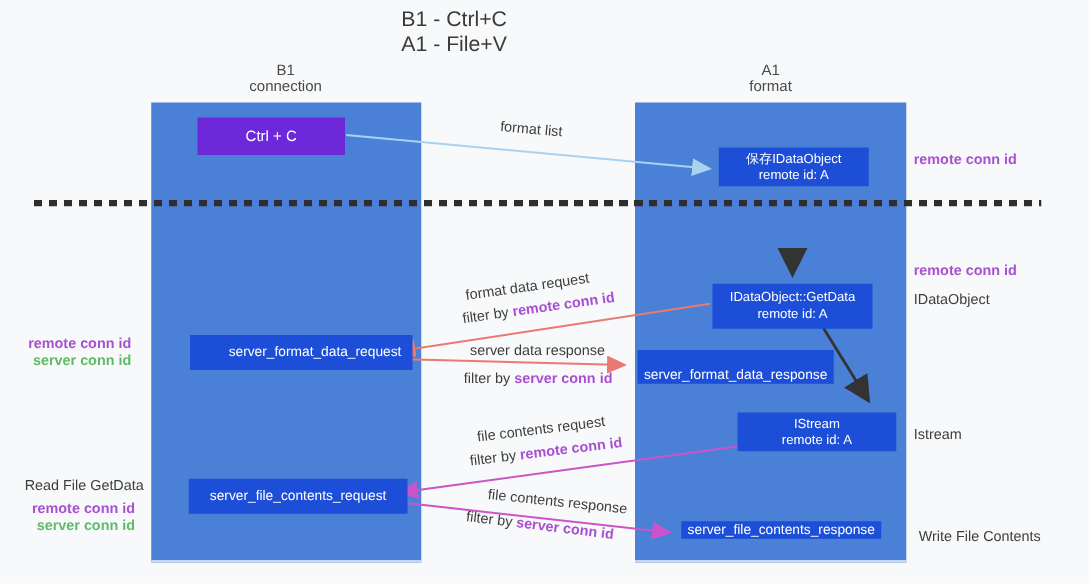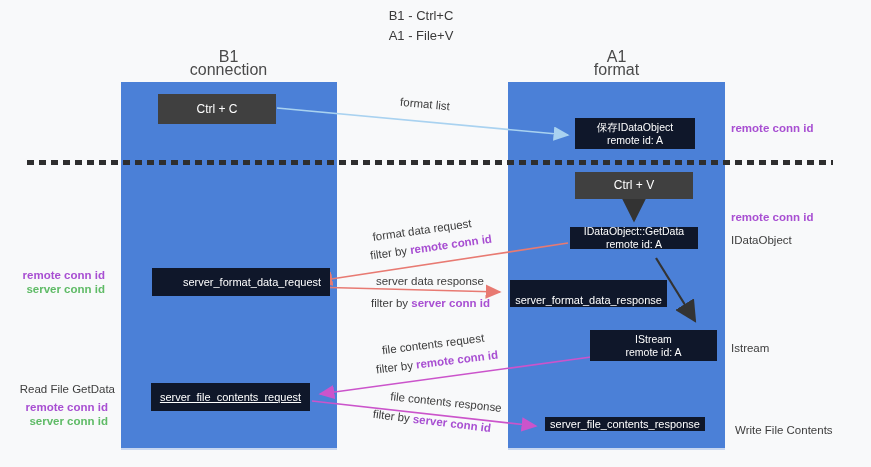--- a/index.html
+++ b/index.html
@@ -1,26 +1,26 @@
 <!DOCTYPE html>
 <html><head>
 <meta charset="utf-8">
 <style>
   html,body{margin:0;padding:0;}
   .canvas{position:relative;width:871px;height:467px;background:#f8f9fa;
           font-family:"Liberation Sans",sans-serif;overflow:hidden;}
   .abs{position:absolute;}
   .col{background:#4b80d7;border-bottom:2px solid #c7d6f0;}
-  .title{font-size:13px;color:#3a3a3a;text-align:center;line-height:20px;}
-  .colhead{font-size:16px;color:#4a4a4a;text-align:center;line-height:13px;}
+  .title{font-size:17px;color:#3a3a3a;text-align:left;line-height:20px;}
+  .colhead{font-size:12px;color:#4a4a4a;text-align:center;line-height:13px;}
   .node{display:flex;flex-direction:column;align-items:center;justify-content:center;
         color:#ffffff;text-align:center;font-size:11px;line-height:13px;}
   .node .small{font-size:10.5px;}
-  .green{background:#404040;}
-  .orange{background:#0f172a;}
+  .green{background:#6d28d9;}
+  .orange{background:#1d4ed8;}
   .flowlbl{font-size:11.5px;color:#3d3d3d;text-align:center;white-space:nowrap;}
   .marginlbl{font-size:11.5px;color:#3d3d3d;white-space:nowrap;}
   .purple{color:#a84fd2;font-weight:bold;}
   .greentxt{color:#5fbb66;font-weight:bold;}
   .right{text-align:right;}
   .dashes{height:5px;background:repeating-linear-gradient(90deg,#2e2e2e 0 7px,transparent 7px 12px);}
   svg{position:absolute;left:0;top:0;pointer-events:none;}
 </style>
 </head>
 <body>
@@ -72,43 +72,40 @@
 
   <div class="abs node green" style="left:158px;top:94px;width:118px;height:30px;font-size:12px;">
     <div>Ctrl + C</div>
   </div>
 
   <div class="abs node orange" style="left:575px;top:118px;width:120px;height:31px;">
     <div class="small">保存IDataObject</div>
     <div class="small">remote id: A</div>
   </div>
 
-  <div class="abs node green" style="left:575px;top:172px;width:118px;height:27px;font-size:12px;">
-    <div>Ctrl + V</div>
-  </div>
 
-  <div class="abs node orange" style="left:570px;top:227px;width:128px;height:22px;">
+  <div class="abs node orange" style="left:570px;top:227px;width:128px;height:36px;">
     <div class="small">IDataObject::GetData</div>
     <div class="small">remote id: A</div>
   </div>
 
   <div class="abs node orange" style="left:152px;top:268px;width:156px;height:28px;padding-left:22px;">
     <div>server_format_data_request</div>
   </div>
 
   <div class="abs node orange" style="left:510px;top:280px;width:157px;height:27px;justify-content:flex-end;">
     <div>server_format_data_response</div>
   </div>
 
   <div class="abs node orange" style="left:590px;top:330px;width:127px;height:31px;">
     <div class="small">IStream</div>
     <div class="small">remote id: A</div>
   </div>
 
-  <div class="abs node orange" style="left:151px;top:383px;width:159px;height:28px;text-decoration:underline;">
+  <div class="abs node orange" style="left:151px;top:383px;width:175px;height:28px;">
     <div>server_file_contents_request</div>
   </div>
 
   <div class="abs node orange" style="left:545px;top:417px;width:160px;height:14px;">
     <div>server_file_contents_response</div>
   </div>
 
   <div class="abs flowlbl" style="left:360px;top:98px;width:130px;transform:rotate(5deg);">format list</div>
 
   <div class="abs flowlbl" style="left:352px;top:224px;width:140px;transform:rotate(-8deg);">format data request</div>

